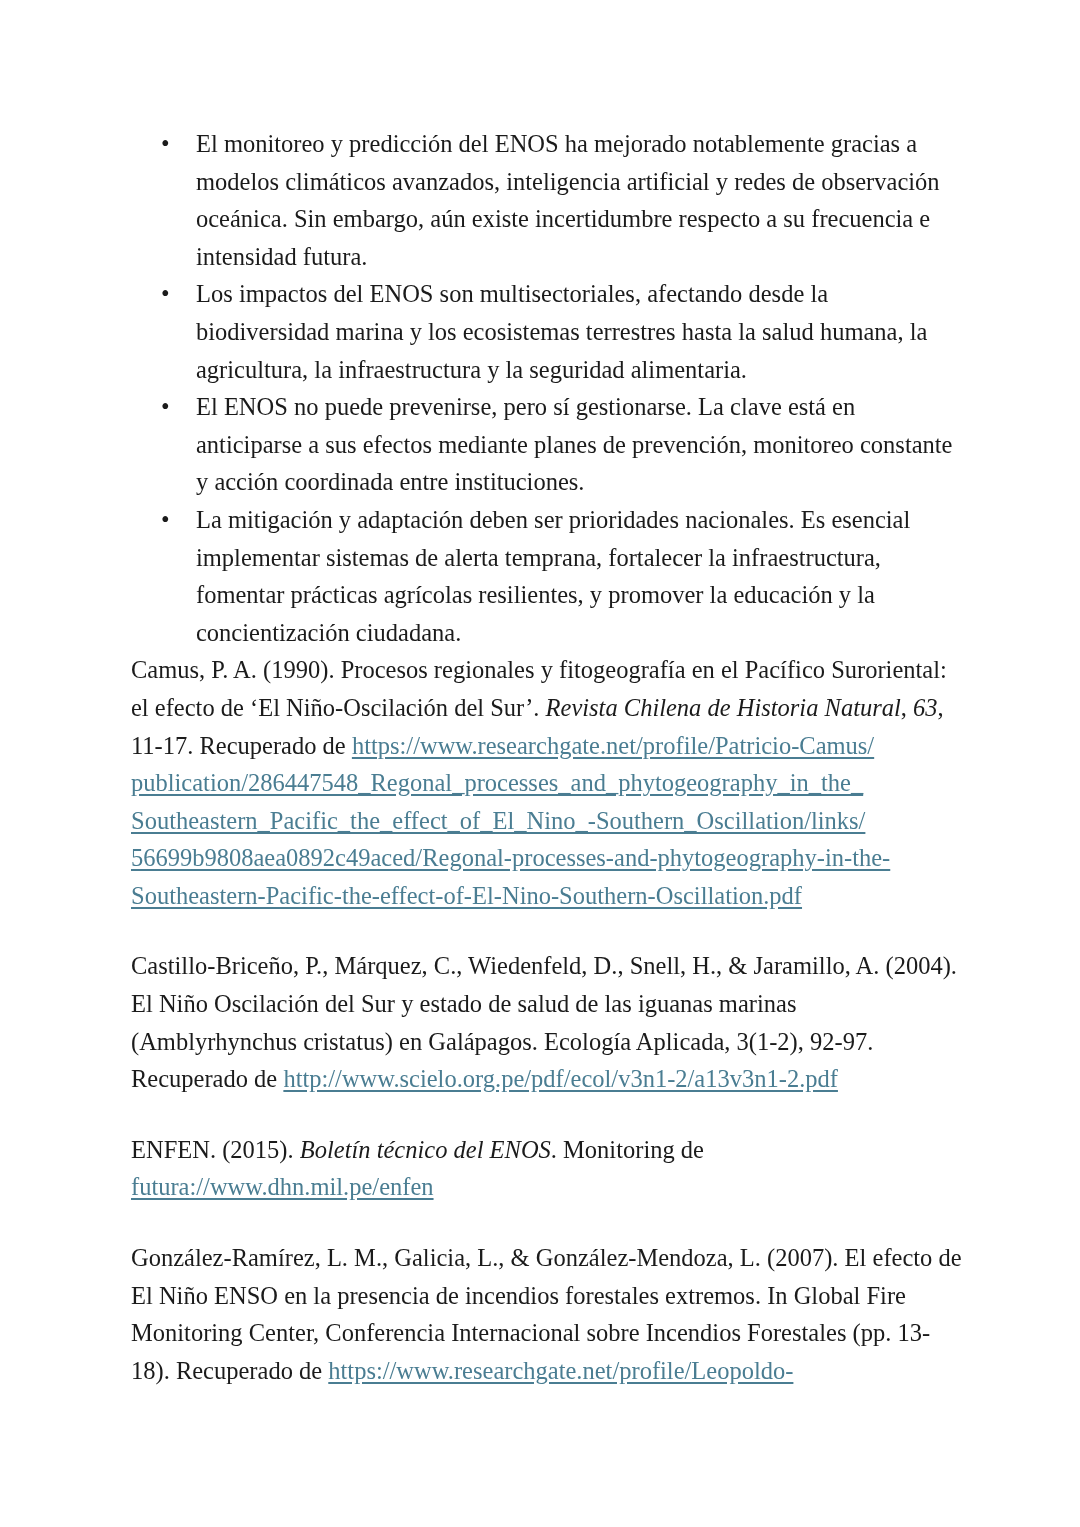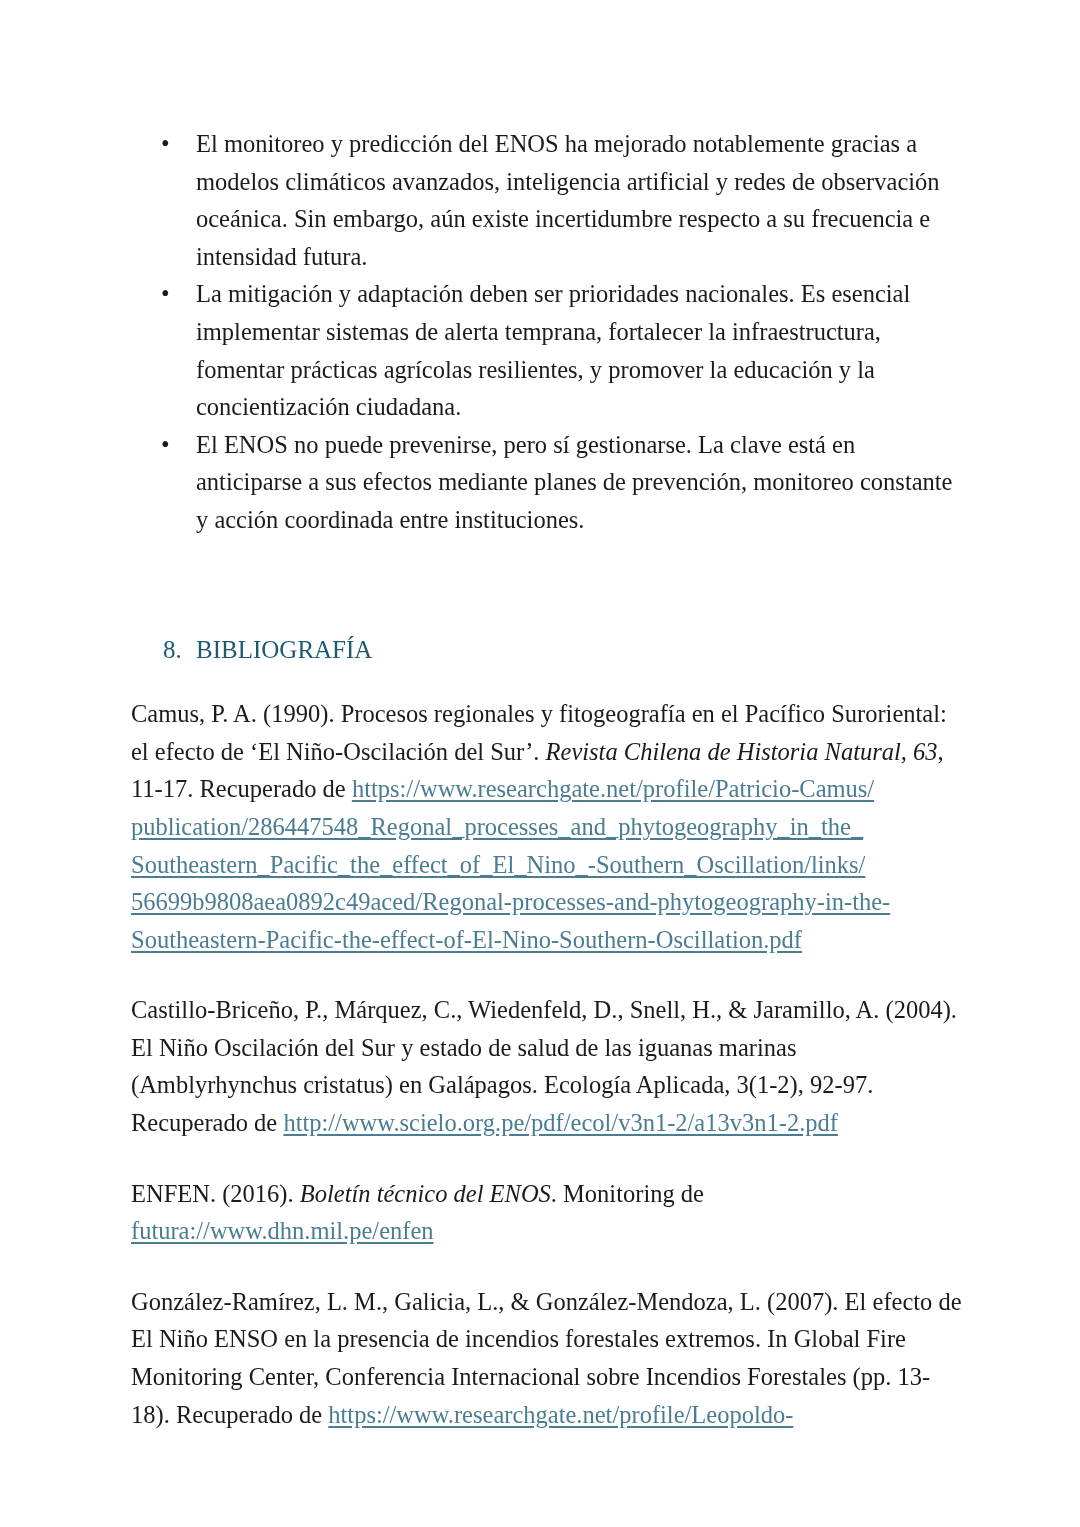--- a/index.html
+++ b/index.html
@@ -71,28 +71,26 @@
     cursor: pointer;
   }
 </style>
 </head>
 <body>
 
 <div class="page">
 
   <ul class="bullets" id="bullet-list">
       <li><span>El monitoreo y predicción del ENOS ha mejorado notablemente gracias a modelos climáticos avanzados, inteligencia artificial y redes de observación oceánica. Sin embargo, aún existe incertidumbre respecto a su frecuencia e intensidad futura.</span></li>
+      <li><span>Los impactos del ENOS son multisectoriales, afectando desde la biodiversidad marina y los ecosistemas terrestres hasta la salud humana, la agricultura, la infraestructura y la seguridad alimentaria.</span></li>
+      <li><span>El ENOS no puede prevenirse, pero sí gestionarse. La clave está en anticiparse a sus efectos mediante planes de prevención, monitoreo constante y acción coordinada entre instituciones.</span></li>
       <li><span>La mitigación y adaptación deben ser prioridades nacionales. Es esencial implementar sistemas de alerta temprana, fortalecer la infraestructura, fomentar prácticas agrícolas resilientes, y promover la educación y la concientización ciudadana.</span></li>
-      <li><span>El ENOS no puede prevenirse, pero sí gestionarse. La clave está en anticiparse a sus efectos mediante planes de prevención, monitoreo constante y acción coordinada entre instituciones.</span></li>
     </ul>
 
-  <h2 class="heading">
-    <span class="hnum">8.</span><span>BIBLIOGRAFÍA</span>
-  </h2>
 
   <div id="bibliography">
       <p class="bib-entry"><span>Camus, P. A. (1990). Procesos regionales y fitogeografía en el Pacífico Suroriental: el efecto de ‘El Niño-Oscilación del Sur’. </span><i>Revista Chilena de Historia Natural</i><span>, </span><i>63</i><span>, 11-17. Recuperado de </span><a class="doc-link" href="#">https:/​/​www.​researchgate.​net/​profile/​Patricio-​Camus/​publication/​286447548_​Regonal_​processes_​and_​phytogeography_​in_​the_​Southeastern_​Pacific_​the_​effect_​of_​El_​Nino_​-​Southern_​Oscillation/​links/​56699b9808aea0892c49aced/​Regonal-​processes-​and-​phytogeography-​in-​the-​Southeastern-​Pacific-​the-​effect-​of-​El-​Nino-​Southern-​Oscillation.​pdf</a></p>
       <p class="bib-entry"><span>Castillo-Briceño, P., Márquez, C., Wiedenfeld, D., Snell, H., &amp; Jaramillo, A. (2004). El Niño Oscilación del Sur y estado de salud de las iguanas marinas (Amblyrhynchus cristatus) en Galápagos. Ecología Aplicada, 3(1-2), 92-97. Recuperado de </span><a class="doc-link" href="#">http://www.scielo.org.pe/pdf/ecol/v3n1-2/a13v3n1-2.pdf</a></p>
-      <p class="bib-entry"><span>ENFEN. (2016). </span><i>Boletín técnico del ENOS</i><span>. Monitoring de </span><a class="doc-link" href="#">futura://www.dhn.mil.pe/enfen</a></p>
+      <p class="bib-entry"><span>ENFEN. (2015). </span><i>Boletín técnico del ENOS</i><span>. Monitoring de </span><a class="doc-link" href="#">futura://www.dhn.mil.pe/enfen</a></p>
       <p class="bib-entry"><span>González-Ramírez, L. M., Galicia, L., &amp; González-Mendoza, L. (2007). El efecto de El Niño ENSO en la presencia de incendios forestales extremos. In Global Fire Monitoring Center, Conferencia Internacional sobre Incendios Forestales (pp. 13-18). Recuperado de </span><a class="doc-link" href="#">https://www.researchgate.net/profile/Leopoldo-</a></p>
     </div>
 
 </div>
 
 </body></html>

